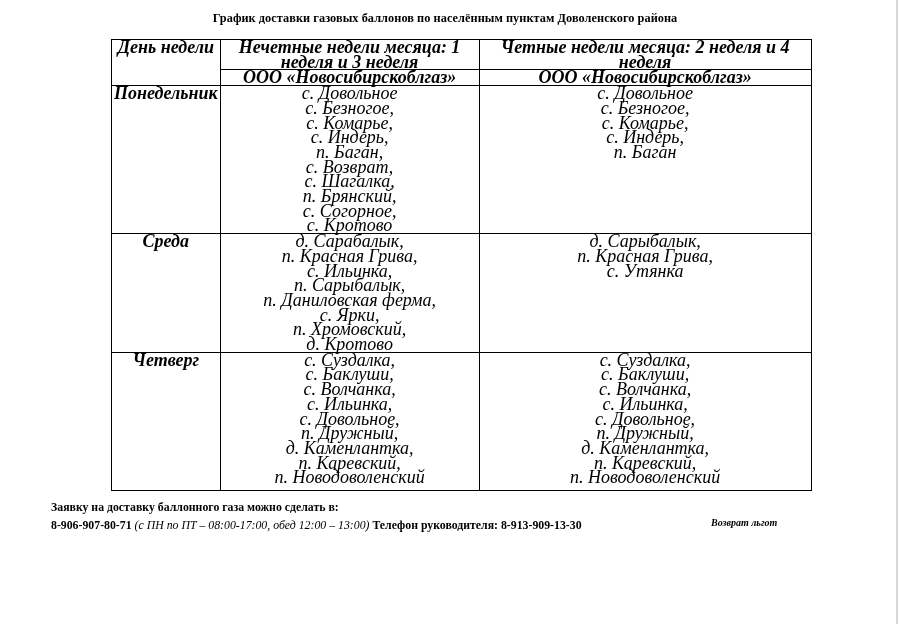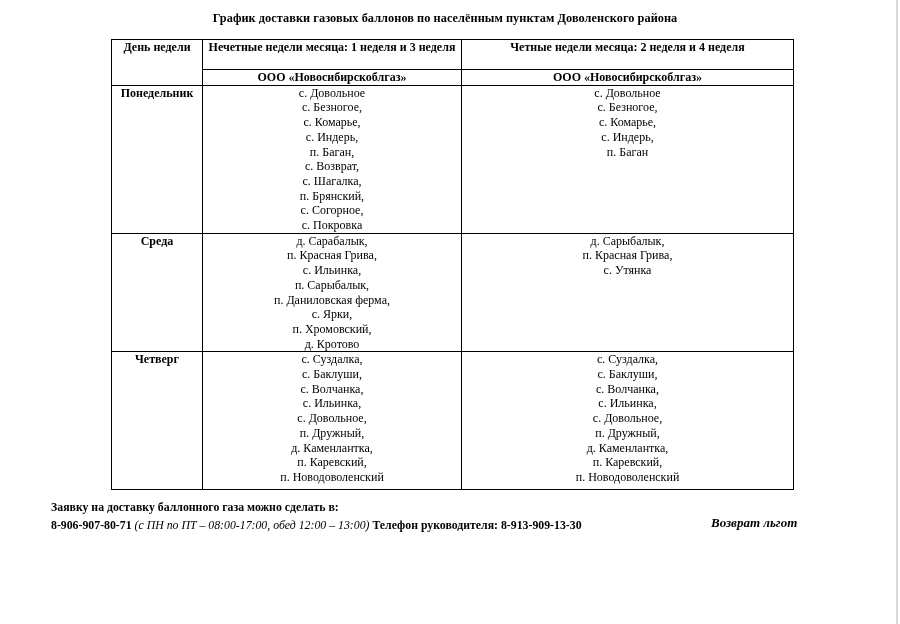--- a/index.html
+++ b/index.html
@@ -9,21 +9,21 @@
   }
   .edge {
     position: absolute; right: 2px; top: 0; width: 2px; height: 624px; background: #d8d8d8;
   }
   .title {
     position: absolute; top: 11px; left: 0; width: 890px; text-align: center;
     font-weight: bold; font-size: 12.3px; letter-spacing: 0.05px;
   }
   table.sched {
     position: absolute; left: 111px; top: 39px; border-collapse: collapse;
-    font-size: 12px; line-height: 14.7px;
+    font-size: 18px; line-height: 14.7px; font-style: italic;
   }
   table.sched td, table.sched th {
     border: 1.3px solid #000; padding: 0 2px; vertical-align: top; text-align: center;
   }
   th { font-weight: bold; }
   .c1 { width: 86px; }
   .c2 { width: 254px; margin-left: 20px; }
   .c3 { width: 327px; }
   .hdr1 { height: 30px; }
   .hdr2 { height: 14px; }
@@ -34,21 +34,21 @@
   .loc { display: block; }
   .sp { text-decoration: underline wavy #d23c3c; text-decoration-thickness: 1px; text-underline-offset: 2px; }
   .footer {
     position: absolute; left: 51px; top: 500px; width: 840px;
     font-size: 11.8px; line-height: 14.7px;
   }
   .footer .line { white-space: nowrap; position: relative; }
   .b { font-weight: bold; }
   .i { font-style: italic; }
   .vozvrat {
-    position: absolute; left: 660px; top: -2px; font-weight: bold; font-style: italic; font-size: 13px; font-family: Liberation Serif, serif;
+    position: absolute; left: 660px; top: -2px; font-weight: bold; font-style: italic; font-size: 10px; font-family: Liberation Serif, serif;
   }
   .l3 { margin-top: 3px; }
   .l4 { margin-top: 2px; text-align: justify; font-weight: bold; }
 </style>
 </head>
 <body>
 
 <div class="edge"></div>
 
 <div class="title">График доставки газовых баллонов по населённым пунктам Доволенского района</div>
@@ -69,21 +69,21 @@
     <td class="c2">
       <span class="loc">с. Довольное</span>
       <span class="loc">с. Безногое,</span>
       <span class="loc">с. Комарье,</span>
       <span class="loc">с. Индерь,</span>
       <span class="loc">п. Баган,</span>
       <span class="loc">с. Возврат,</span>
       <span class="loc">с. Шагалка,</span>
       <span class="loc">п. Брянский,</span>
       <span class="loc">с. Согорное,</span>
-      <span class="loc">с. Покровка</span>
+      <span class="loc">с. Кротово</span>
     </td>
     <td class="c3">
       <span class="loc">с. Довольное</span>
       <span class="loc">с. Безногое,</span>
       <span class="loc">с. Комарье,</span>
       <span class="loc">с. Индерь,</span>
       <span class="loc">п. Баган</span>
     </td>
   </tr>
   <tr class="row-wed">

